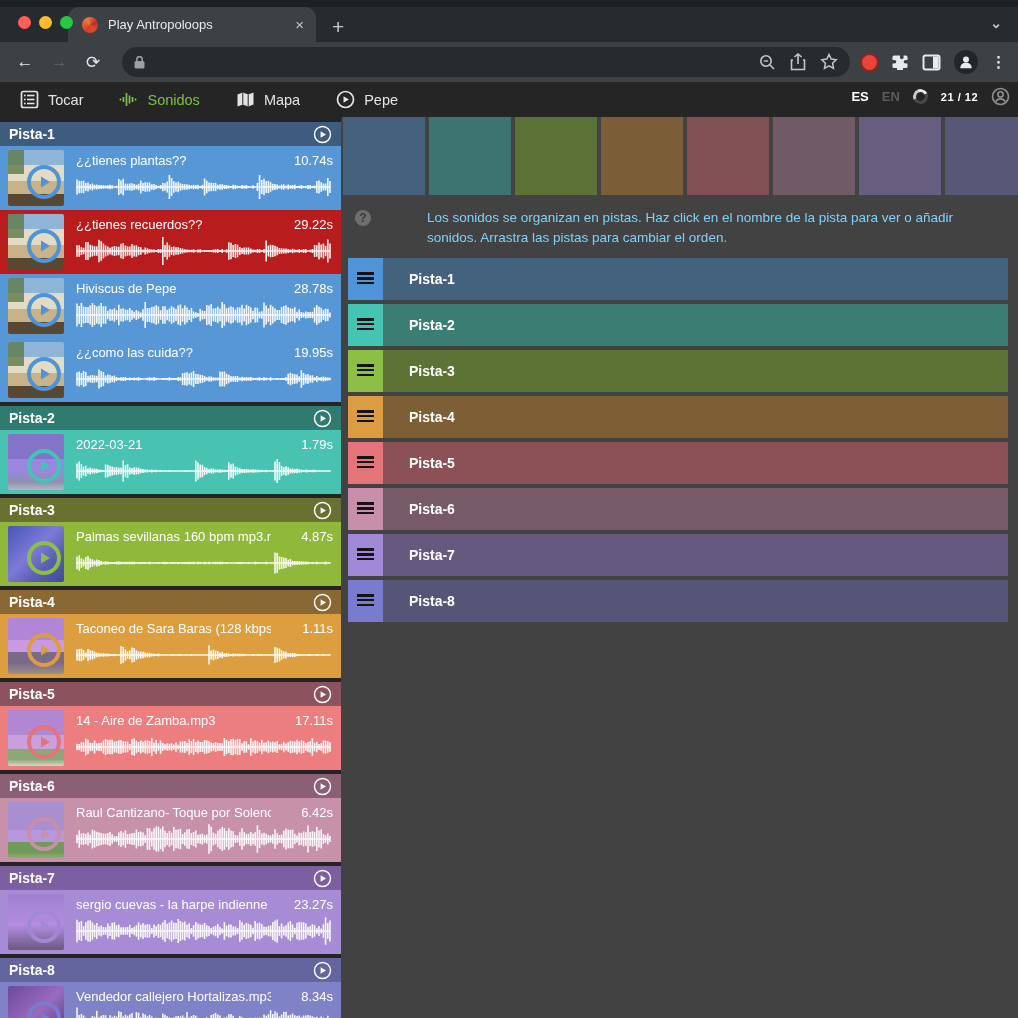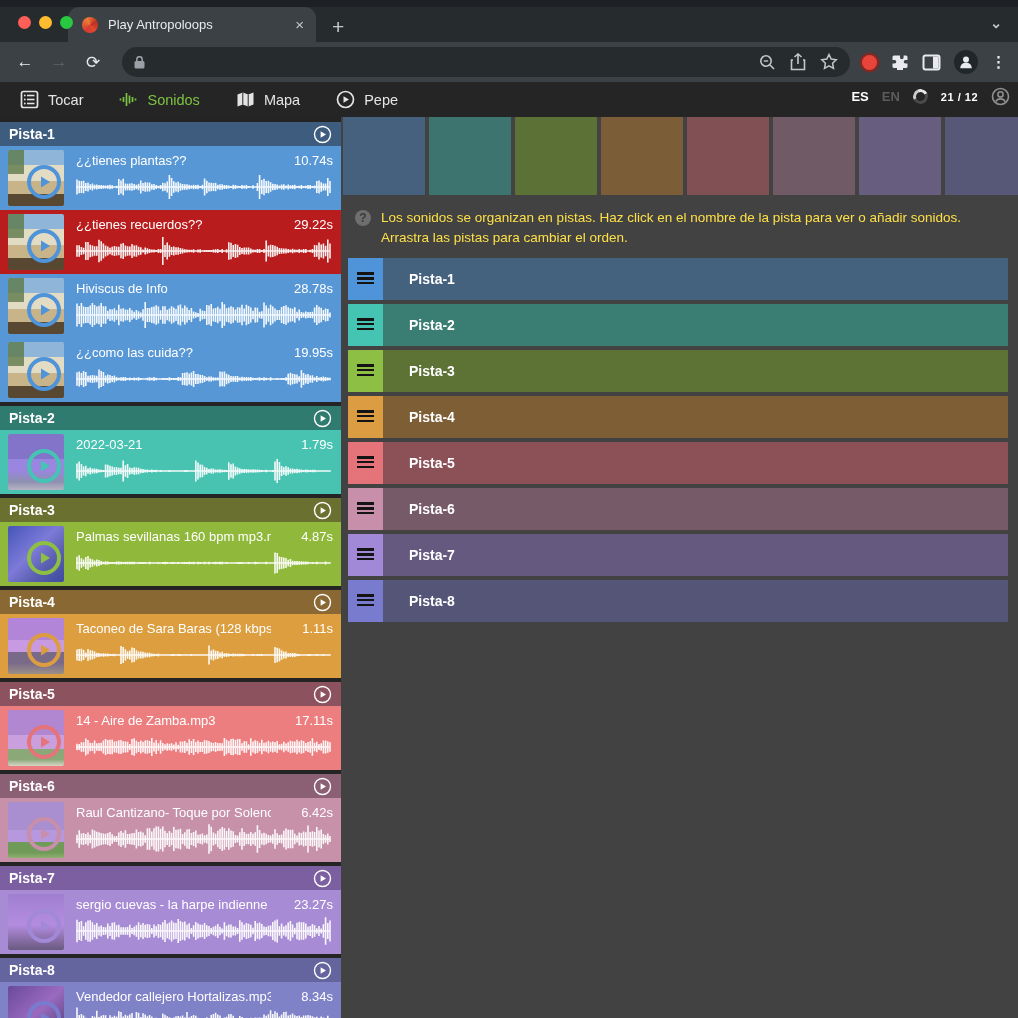--- a/index.html
+++ b/index.html
@@ -89,21 +89,21 @@
   .clip-dur { position:absolute; right:8px; top:7px; color:#fff; font-size:13px; }
   .wave { position:absolute; left:74px; top:25px; width:258px; height:32px; }
 
   
   .main { flex:1; background:#424242; overflow:hidden; }
   .swatchrow { height:78px; display:flex; gap:4px; padding-left:2px; overflow:hidden; }
   .swatch { width:82px; height:78px; flex:none; }
   .helpblock { display:flex; margin:13px 12px 0 14px; gap:10px; }
   .help-icon { width:16px; height:16px; border-radius:50%; background:#6e6e6e; color:#3a3a3a; flex:none;
     font-size:12px; font-weight:bold; text-align:center; line-height:16px; margin-top:2px; }
-  .help-text { color:#fde047; font-size:13.5px; line-height:20px; max-width:640px; }
+  .help-text { color:#7dd3fc; font-size:13.5px; line-height:20px; max-width:640px;margin-left:46px; }
   .rowlist { margin:10px 10px 0 7px; }
   .trackrow { display:flex; height:42px; margin-bottom:4px; }
   .row-handle { width:35px; flex:none; display:flex; align-items:center; justify-content:center; }
   .grip { width:17px; height:15px;
     background:repeating-linear-gradient(180deg,#141414 0 2.6px,transparent 2.6px 4.9px); }
   .row-body { flex:1; display:flex; align-items:center; padding-left:26px; }
   .row-label { color:#fff; font-size:14px; font-weight:bold; }
 
   svg { display:block; }
 </style>
@@ -261,21 +261,21 @@
           </svg>
         </div>
         <div class="clip" style="background: rgb(88, 151, 214);">
           <div class="thumb thumb-t1">
             <div class="overlay-play" style="border-color: rgb(79, 147, 217);">
               <svg width="14" height="14" viewBox="0 0 14 14">
                 <path d="M3 1.5 L12 7 L3 12.5 Z" fill="#4f93d9"></path>
               </svg>
             </div>
           </div>
-          <span class="clip-title">Hiviscus de Info</span>
+          <span class="clip-title">Hiviscus de Pepe</span>
           <span class="clip-dur">28.78s</span>
           <svg class="wave" viewBox="0 0 258 32">
             <path d="M2 16 H256 M3.0 4.5 V27.5 M5.2 7.0 V25.0 M7.4 3.9 V28.1 M9.6 7.5 V24.5 M11.8 7.9 V24.1 M14.0 8.1 V23.9 M16.2 6.5 V25.5 M18.4 4.0 V28.0 M20.6 5.9 V26.1 M22.8 7.6 V24.4 M25.0 6.8 V25.2 M27.2 4.1 V27.9 M29.4 7.2 V24.8 M31.6 7.3 V24.7 M33.8 11.7 V20.3 M36.0 10.0 V22.0 M38.2 10.5 V21.5 M40.4 9.2 V22.8 M42.6 11.3 V20.7 M44.8 5.7 V26.3 M47.0 9.7 V22.3 M49.2 9.2 V22.8 M51.4 10.4 V21.6 M53.6 10.8 V21.2 M55.8 9.1 V22.9 M58.0 11.2 V20.8 M60.2 12.8 V19.2 M62.4 10.9 V21.1 M64.6 12.3 V19.7 M66.8 13.5 V18.5 M69.0 10.3 V21.7 M71.2 2.9 V29.1 M73.4 9.0 V23.0 M75.6 9.0 V23.0 M77.8 8.0 V24.0 M80.0 7.4 V24.6 M82.2 6.2 V25.8 M84.4 7.4 V24.6 M86.6 11.3 V20.7 M88.8 7.2 V24.8 M91.0 7.3 V24.7 M93.2 10.7 V21.3 M95.4 9.6 V22.4 M97.6 7.2 V24.8 M99.8 8.4 V23.6 M102.0 10.0 V22.0 M104.2 6.4 V25.6 M106.4 5.5 V26.5 M108.6 9.3 V22.7 M110.8 6.5 V25.5 M113.0 8.6 V23.4 M115.2 11.0 V21.0 M117.4 9.0 V23.0 M119.6 12.5 V19.5 M121.8 13.3 V18.7 M124.0 14.0 V18.0 M126.2 9.7 V22.3 M128.4 11.6 V20.4 M130.6 12.0 V20.0 M132.8 6.0 V26.0 M135.0 6.5 V25.5 M137.2 5.1 V26.9 M139.4 9.6 V22.4 M141.6 9.0 V23.0 M143.8 7.8 V24.2 M146.0 9.7 V22.3 M148.2 3.1 V28.9 M150.4 5.3 V26.7 M152.6 9.3 V22.7 M154.8 8.6 V23.4 M157.0 7.3 V24.7 M159.2 8.2 V23.8 M161.4 10.4 V21.6 M163.6 8.3 V23.7 M165.8 8.6 V23.4 M168.0 5.8 V26.2 M170.2 9.4 V22.6 M172.4 5.8 V26.2 M174.6 7.1 V24.9 M176.8 8.4 V23.6 M179.0 11.7 V20.3 M181.2 8.6 V23.4 M183.4 8.7 V23.3 M185.6 12.7 V19.3 M187.8 12.2 V19.8 M190.0 3.5 V28.5 M192.2 6.4 V25.6 M194.4 9.3 V22.7 M196.6 5.7 V26.3 M198.8 7.5 V24.5 M201.0 9.5 V22.5 M203.2 11.0 V21.0 M205.4 11.0 V21.0 M207.6 7.9 V24.1 M209.8 7.0 V25.0 M212.0 6.3 V25.7 M214.2 8.2 V23.8 M216.4 9.3 V22.7 M218.6 9.7 V22.3 M220.8 8.2 V23.8 M223.0 12.7 V19.3 M225.2 10.5 V21.5 M227.4 12.9 V19.1 M229.6 13.4 V18.6 M231.8 12.4 V19.6 M234.0 12.9 V19.1 M236.2 13.1 V18.9 M238.4 12.7 V19.3 M240.6 8.5 V23.5 M242.8 6.0 V26.0 M245.0 7.7 V24.3 M247.2 8.7 V23.3 M249.4 11.1 V20.9 M251.6 9.4 V22.6 M253.8 10.1 V21.9 M256.0 13.5 V18.5 " stroke="#fff" stroke-width="1.6" fill="none" stroke-opacity="0.93"></path>
           </svg>
         </div>
         <div class="clip" style="background: rgb(88, 151, 214);">
           <div class="thumb thumb-t1">
             <div class="overlay-play" style="border-color: rgb(79, 147, 217);">
               <svg width="14" height="14" viewBox="0 0 14 14">
                 <path d="M3 1.5 L12 7 L3 12.5 Z" fill="#4f93d9"></path>

